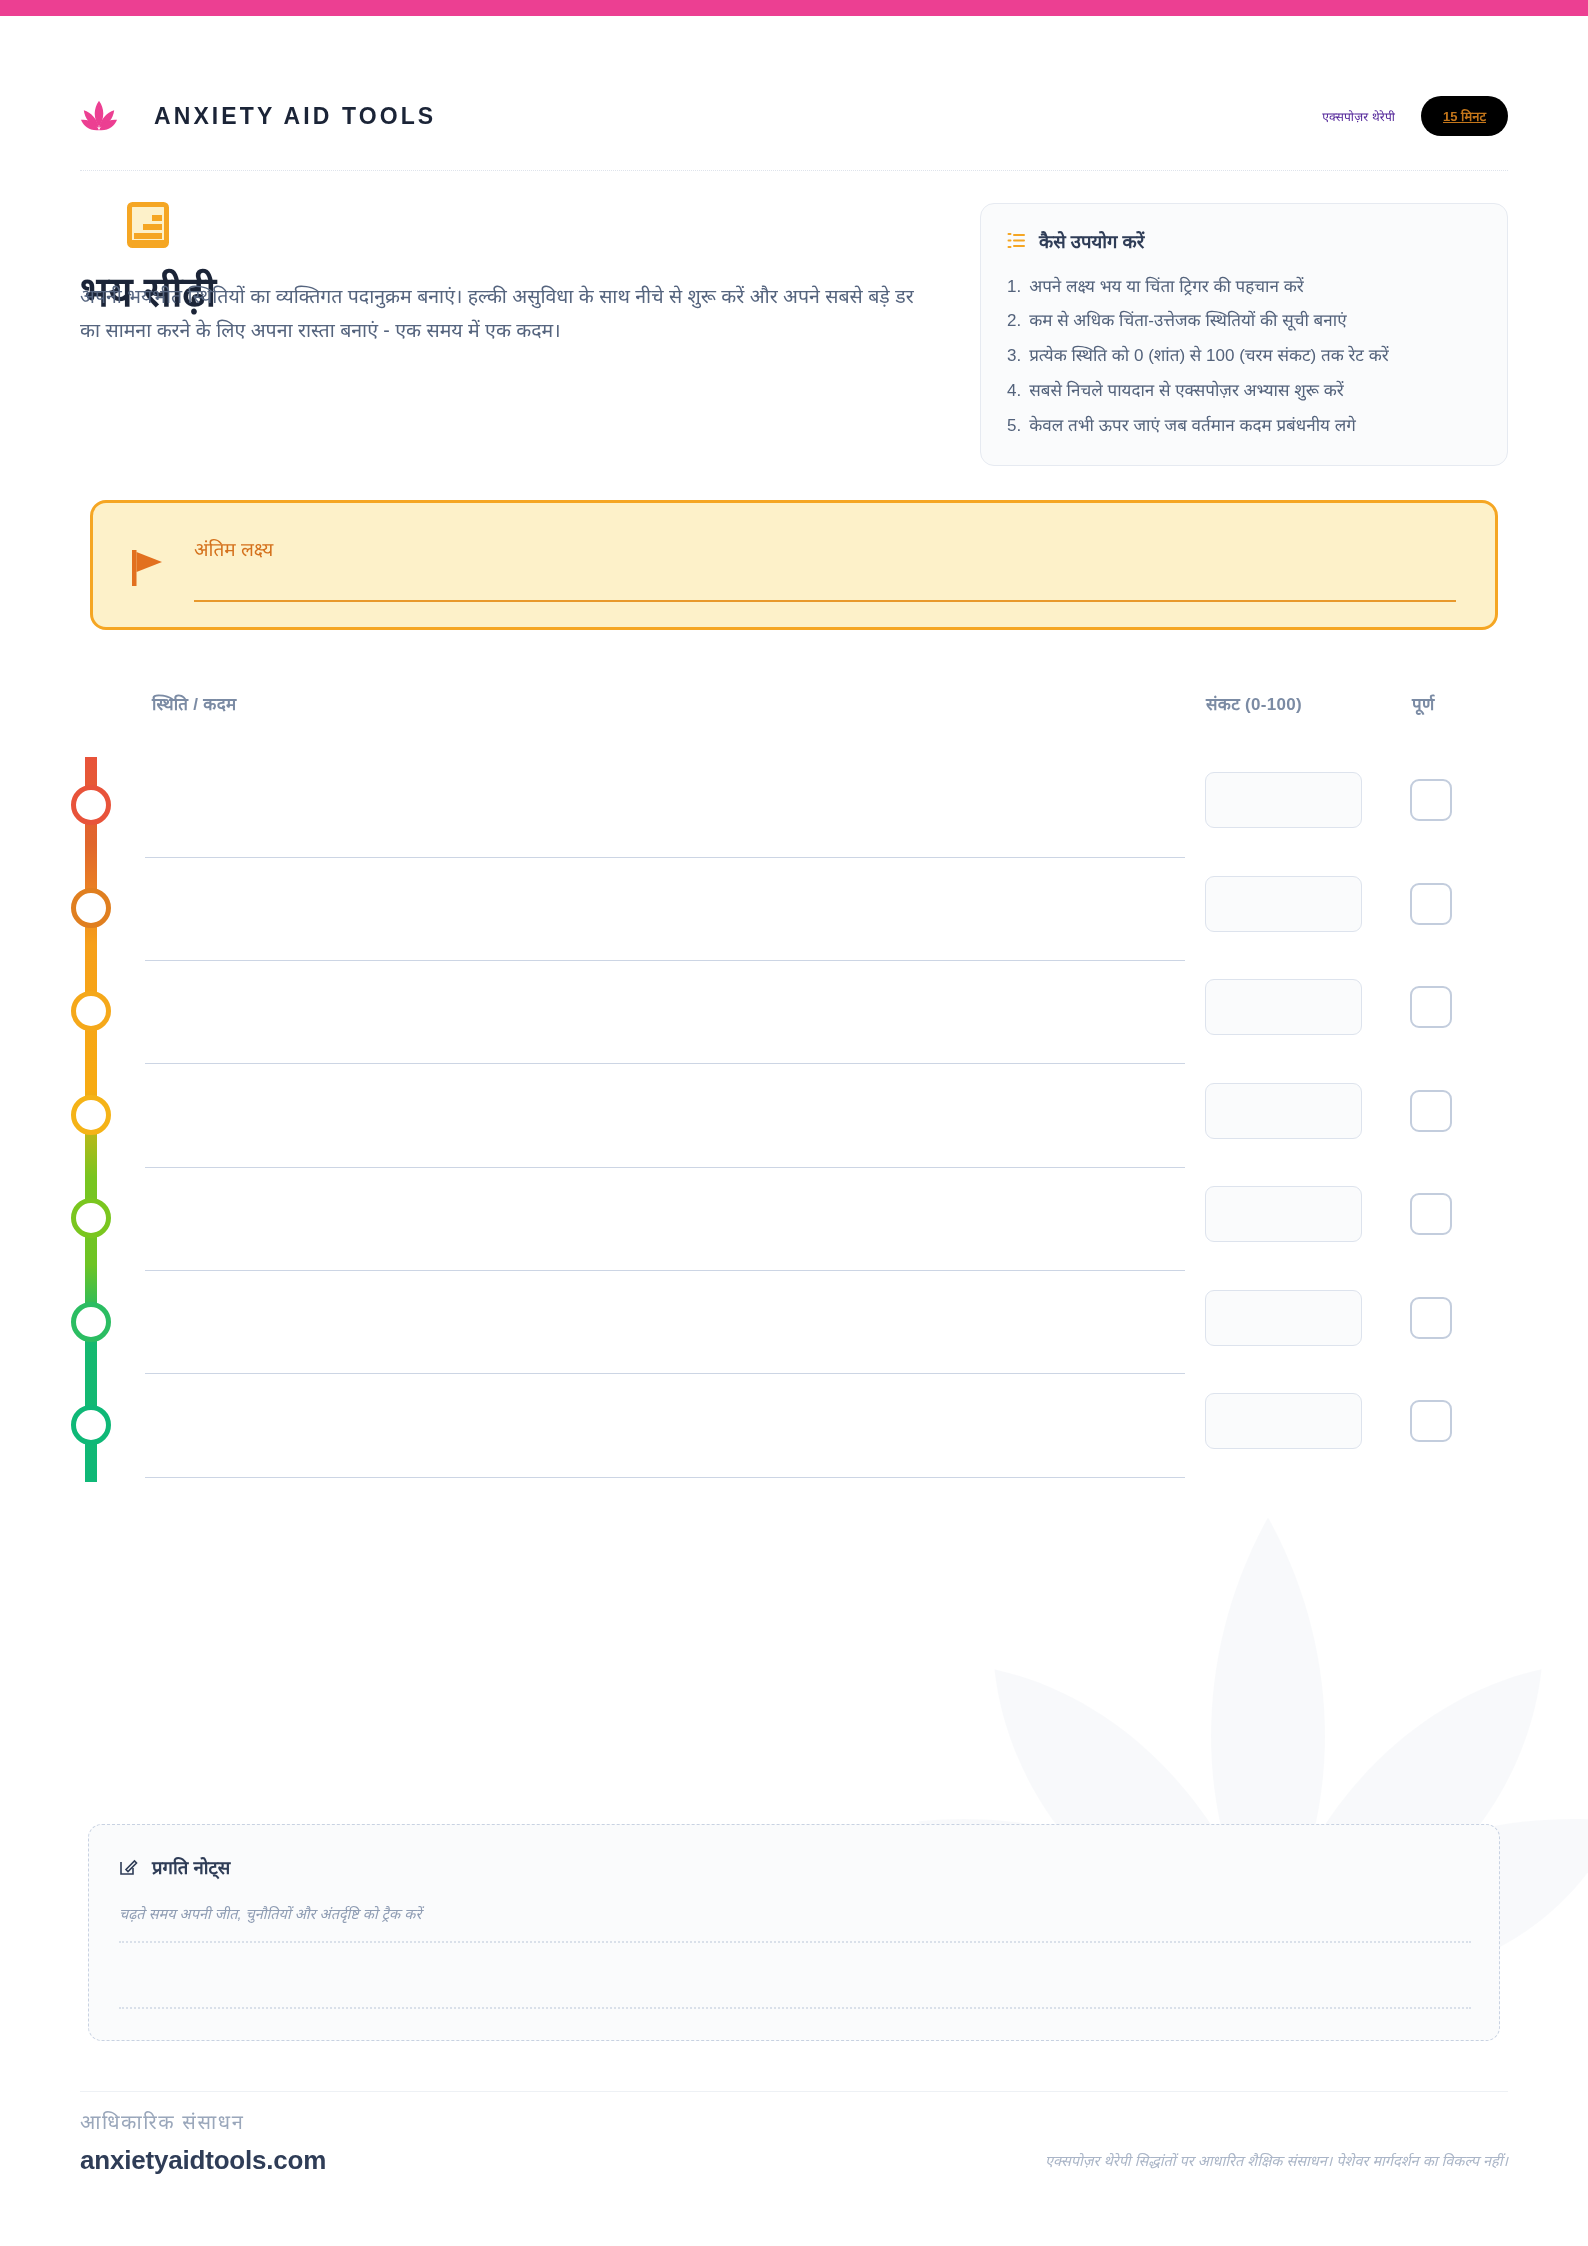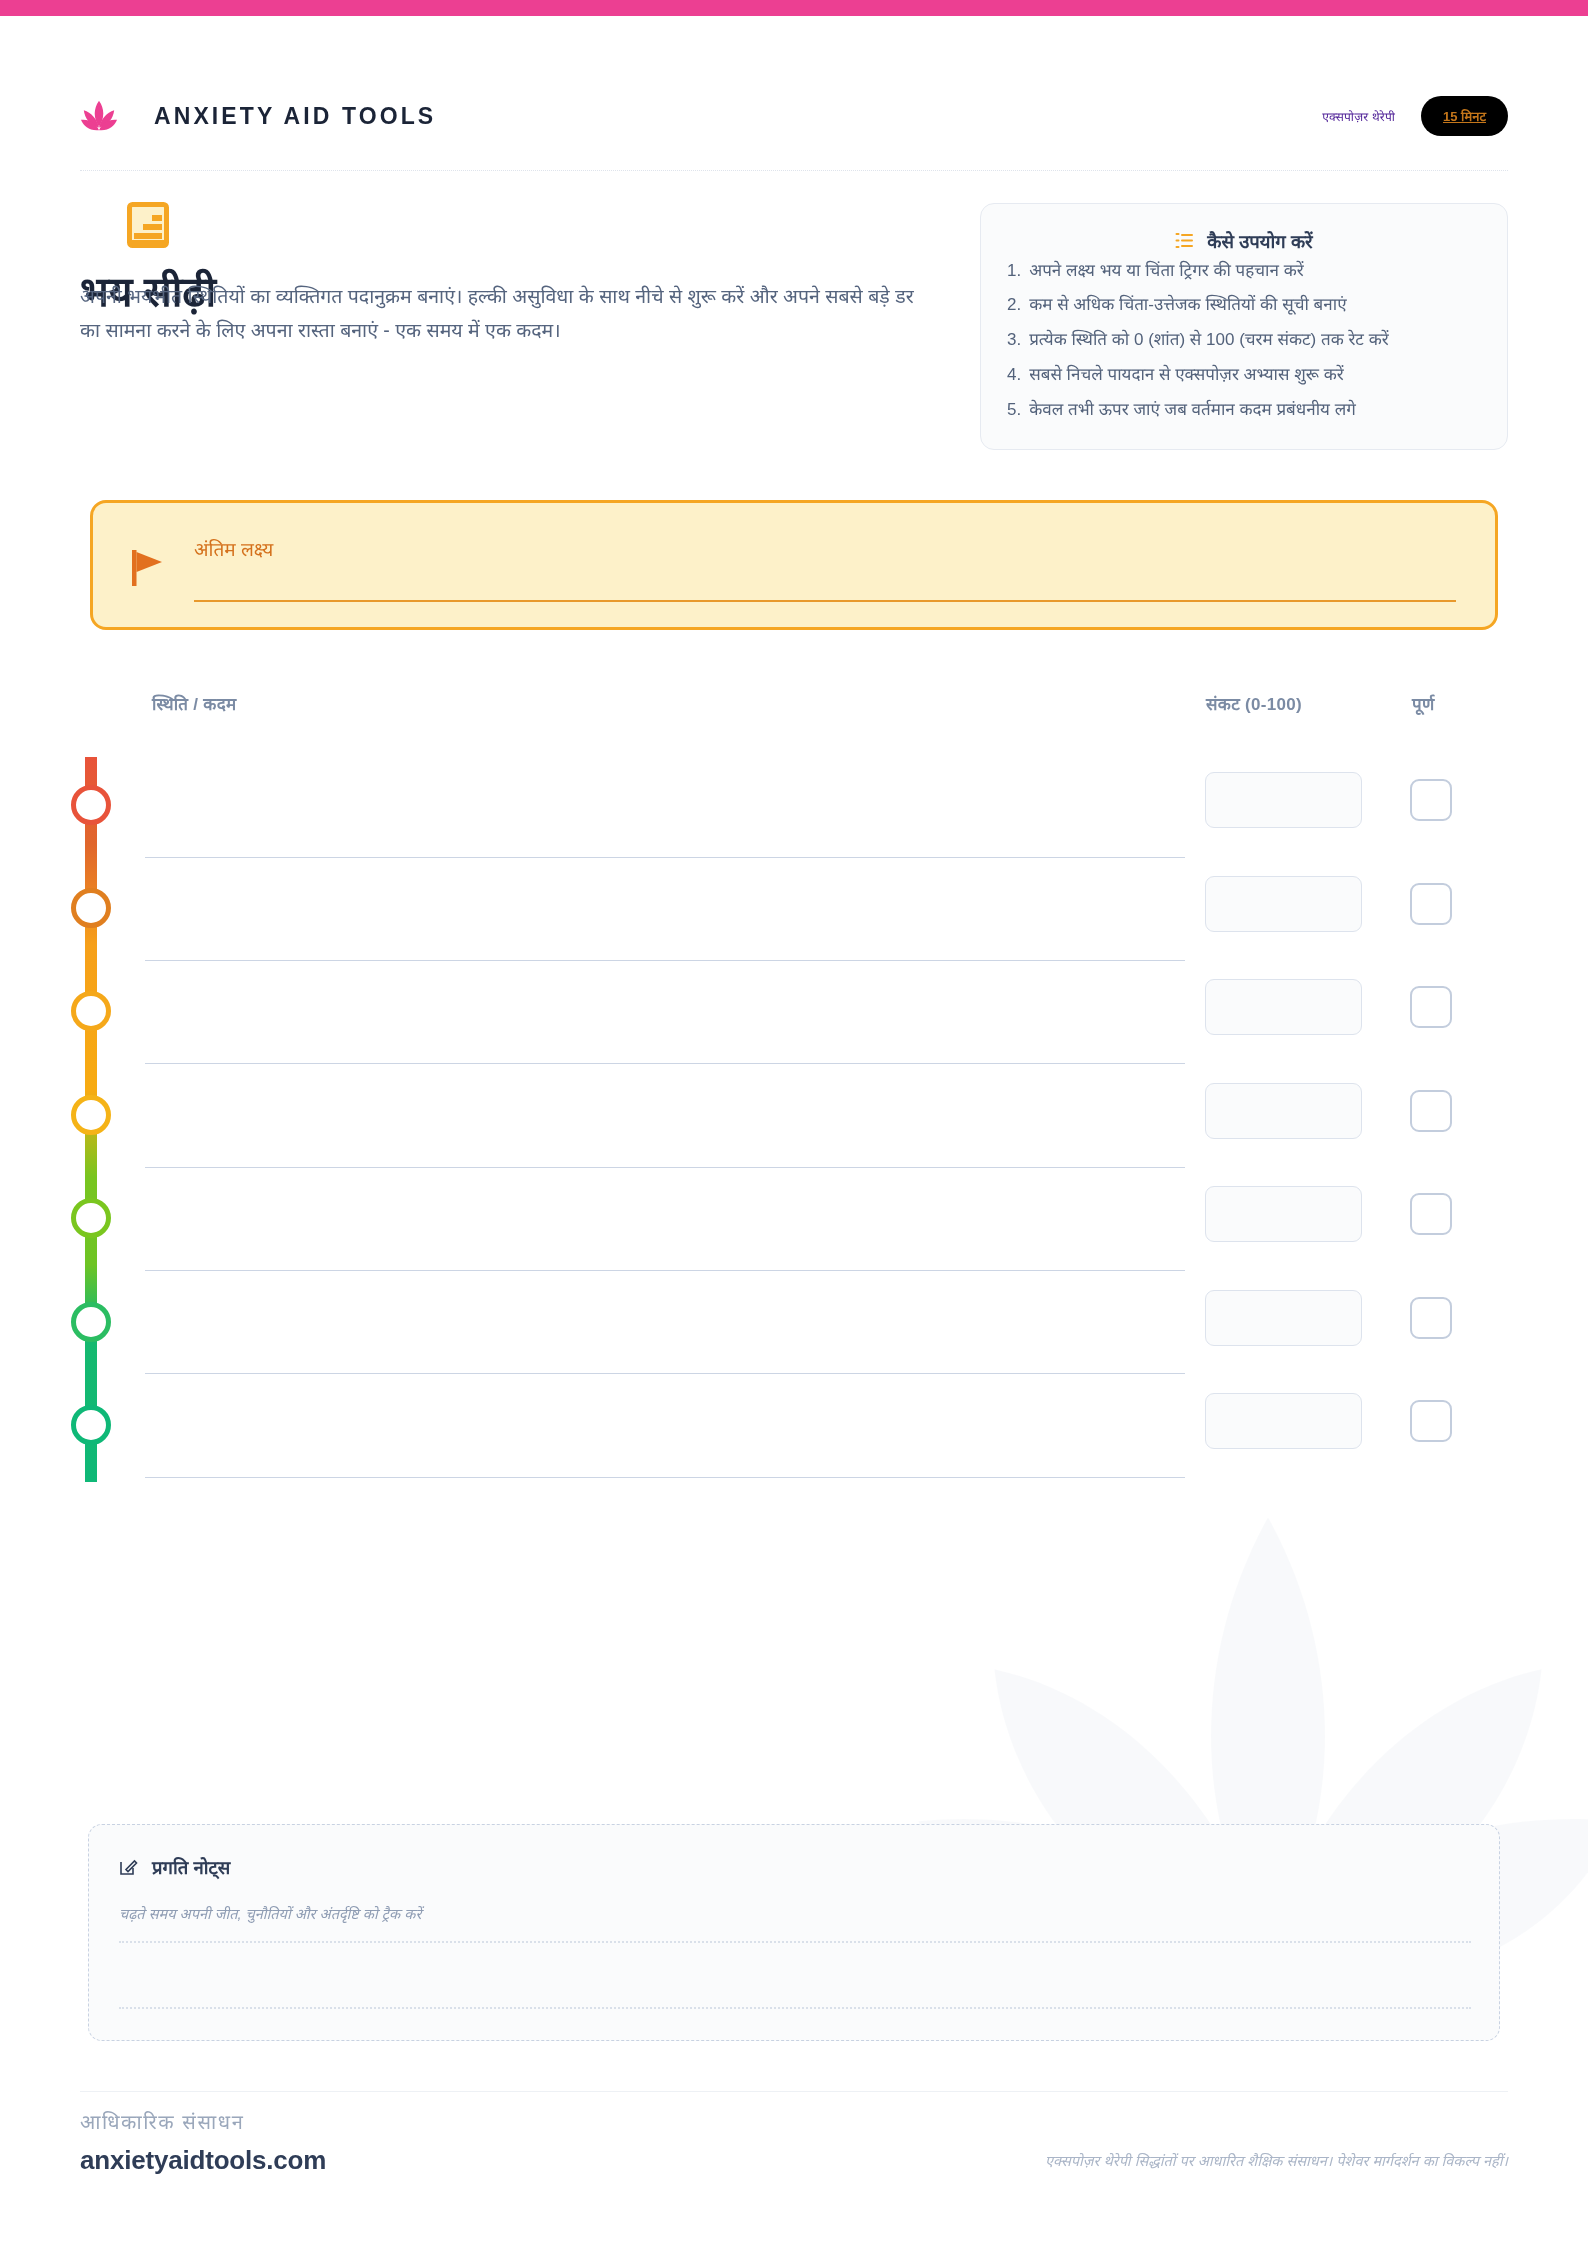--- a/index.html
+++ b/index.html
@@ -113,21 +113,21 @@
     width: 528px;
     background: #fafbfc;
     border: 1px solid #e6eaf1;
     border-radius: 14px;
     padding: 24px 26px 22px 26px;
   }
   .howto-head {
     display: flex;
     align-items: center;
     gap: 13px;
-    justify-content: center;
+    margin-bottom: 16px;
   }
   .howto-icon { width: 19px; height: 19px; display: block; }
   .howto-title {
     font-size: 18.5px;
     font-weight: bold;
     color: #2f3d57;
   }
   .howto-list { list-style: none; }
   .howto-list li {
     display: flex;

